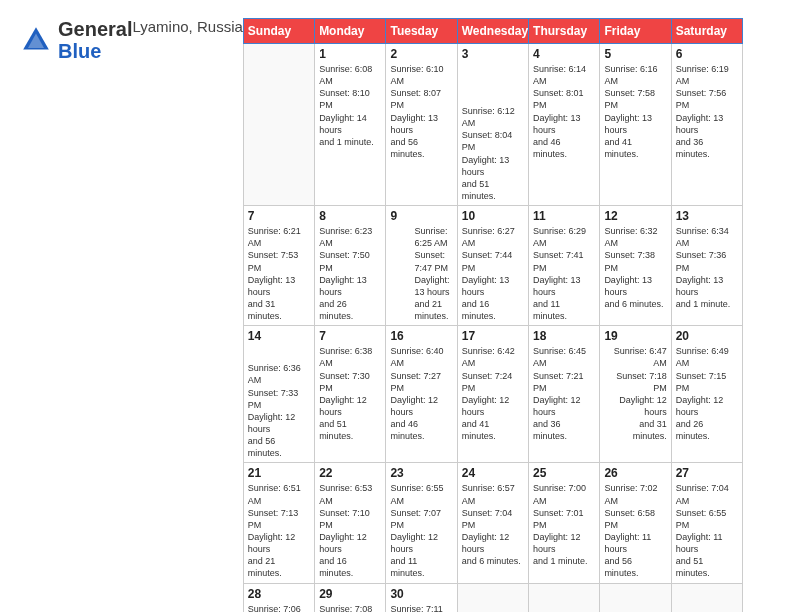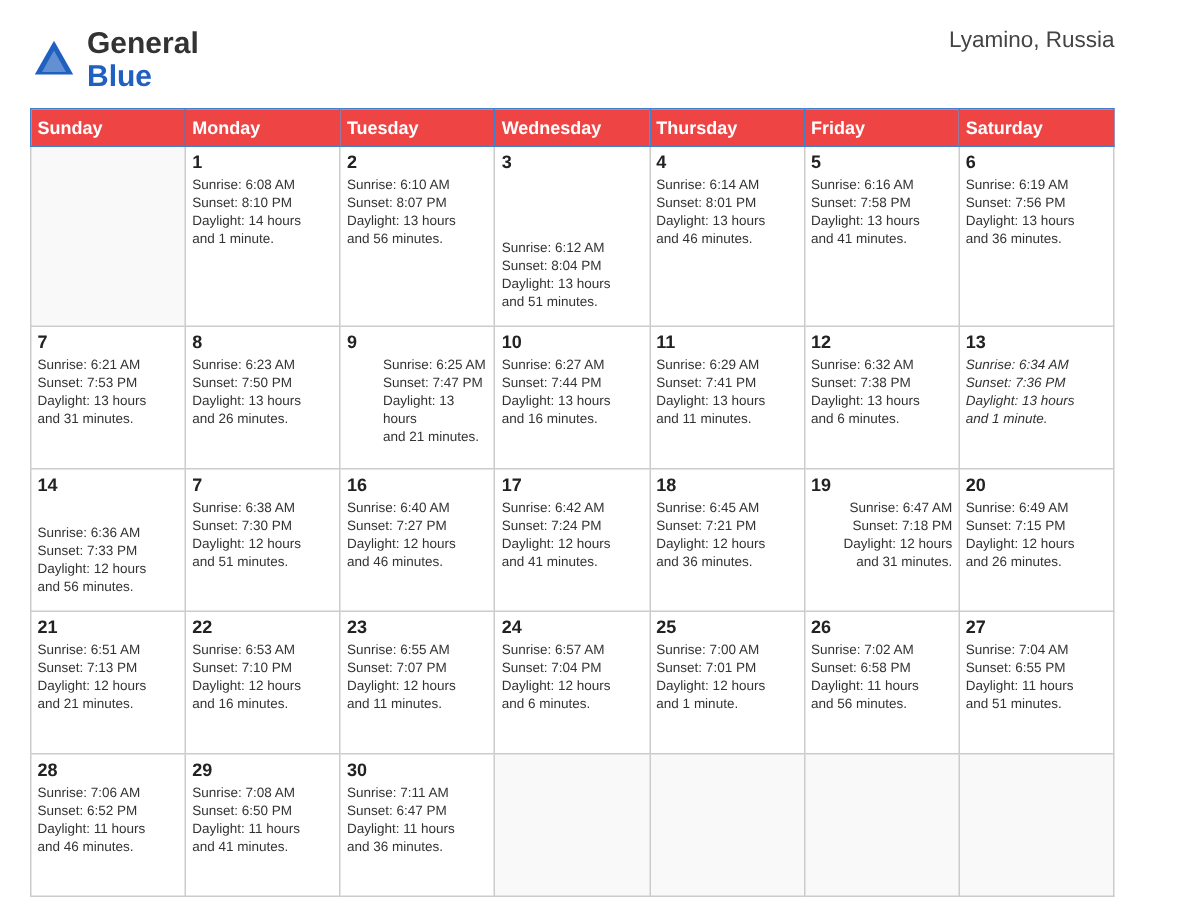--- a/index.html
+++ b/index.html
@@ -8,21 +8,21 @@
       height: 612px;
       font-family: Arial, sans-serif;
       background: #fff;
       overflow: hidden;
     }
     .page {
       width: 763px;
       height: 612px;
       padding: 18px 20px 14px 20px;
       display: flex;
-      flex-direction: column;
+      flex-direction: row;
     }
     .header {
       display: flex;
       justify-content: space-between;
       align-items: flex-start;
       margin-bottom: 10px;
     }
     .logo {
       display: flex;
       align-items: center;
@@ -209,21 +209,21 @@
           </td>
           <td>
             <div class="day-number">12</div>
             <div class="day-info" style="white-space: pre-line;">Sunrise: 6:32 AM
 Sunset: 7:38 PM
 Daylight: 13 hours
 and 6 minutes.</div>
           </td>
           <td>
             <div class="day-number">13</div>
-            <div class="day-info" style="white-space: pre-line; font-style: italic;">Sunrise: 6:34 AM
+            <div class="day-info" style="white-space: pre-line;">Sunrise: 6:34 AM
 Sunset: 7:36 PM
 Daylight: 13 hours
 and 1 minute.</div>
           </td>
         </tr>
         <tr>
           <td>
             <div class="day-number">14</div>
             <div class="day-info" style="white-space: pre-line; margin-top: 19px;">Sunrise: 6:36 AM
 Sunset: 7:33 PM

